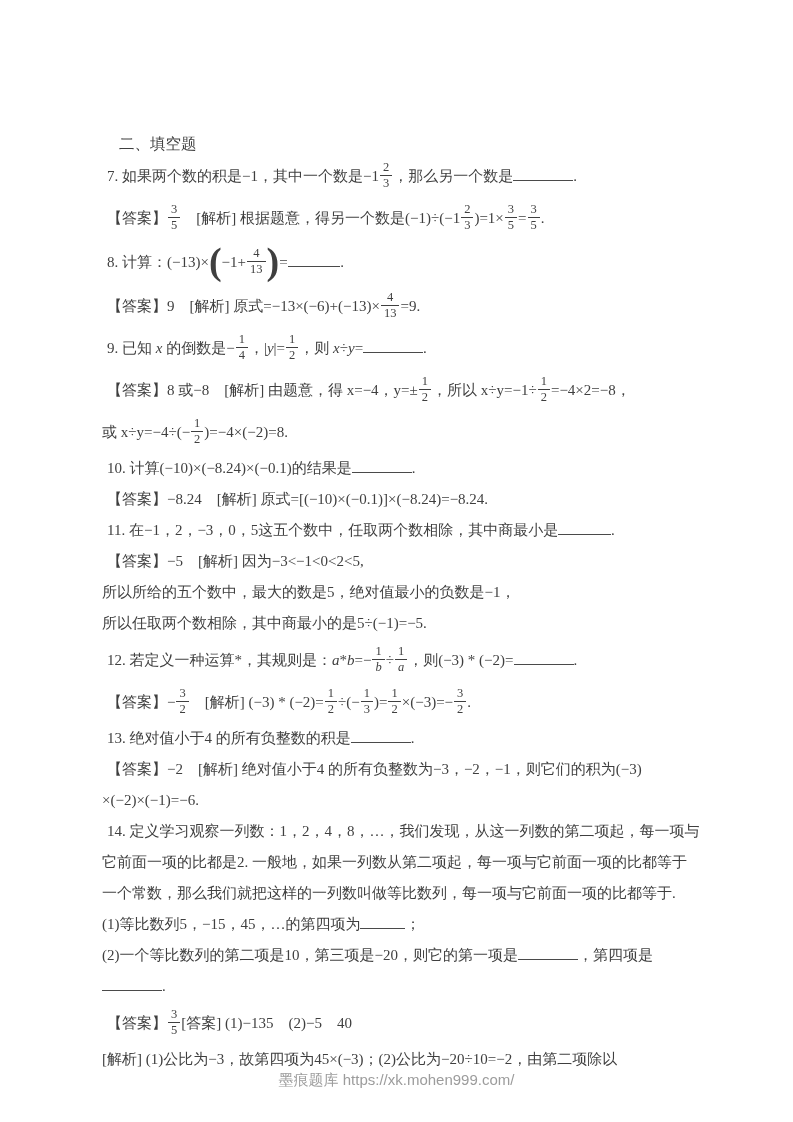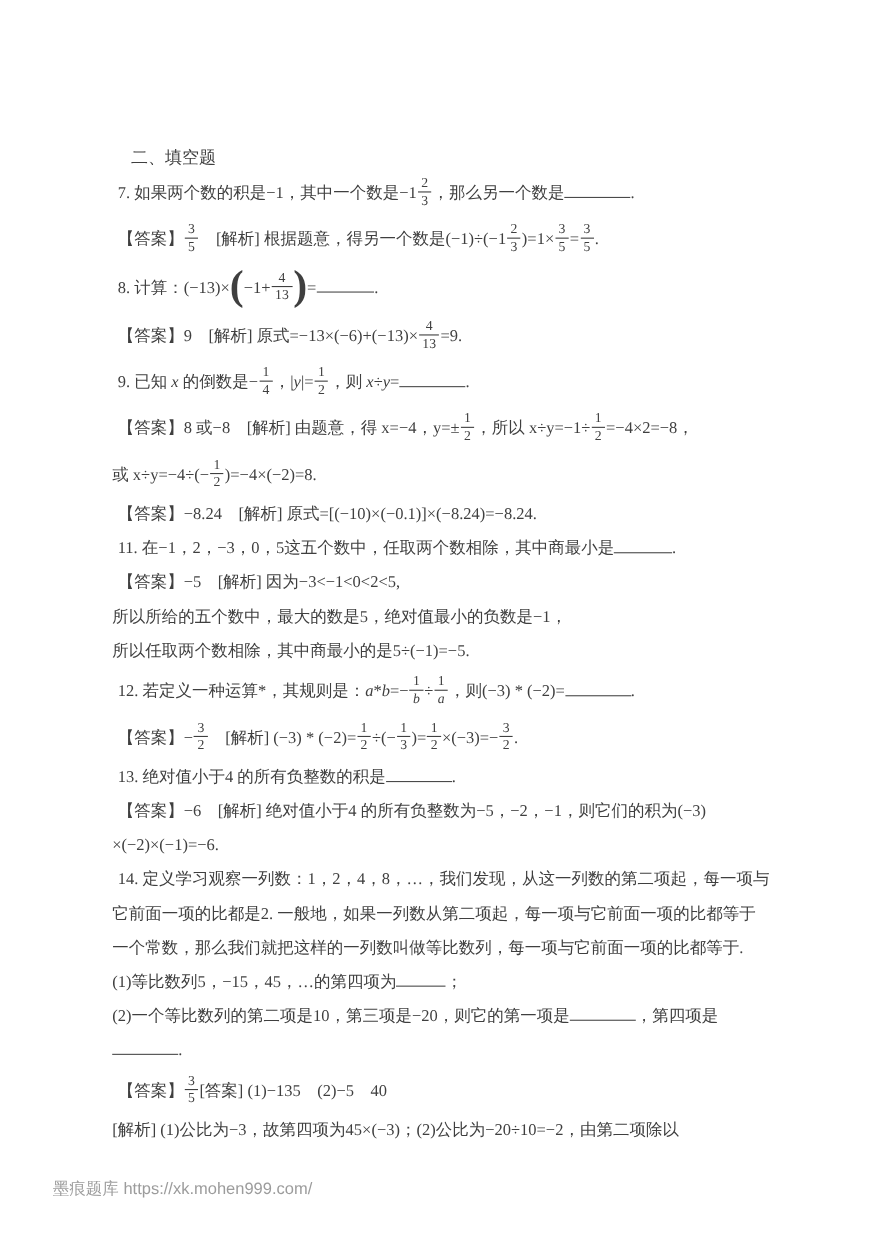--- a/index.html
+++ b/index.html
@@ -16,47 +16,47 @@
   .ind-s{text-indent:5px;}
   .ind-t{text-indent:17px;}
   .frac{display:inline-block;vertical-align:middle;text-align:center;margin:0 1px;position:relative;top:-2px;text-indent:0;}
   .frac .num,.frac .den{display:block;font-size:12.5px;line-height:15px;padding:0 3px;}
   .frac .den{border-top:1px solid currentColor;}
   .it{font-style:italic;}
   i{font-style:italic;}
   .blank{display:inline-block;border-bottom:1px solid #4a4a4a;height:15px;vertical-align:baseline;text-indent:0;}
   .bigp{font-size:38px;font-weight:bold;vertical-align:middle;line-height:0;position:relative;top:-3px;display:inline-block;text-indent:0;}
   .footer{
-    position:absolute;left:0;right:0;bottom:32px;text-align:left;
+    position:absolute;left:0;right:0;bottom:32px;text-align:center;
     font-size:15px;color:#9c9c9c;
     font-family:"Liberation Sans","DejaVu Sans",sans-serif;
-    padding-left:48px;
   }
 </style>
 </head>
 <body>
 
 <div class="doc-content">
     <div class="line section-title ind-t"><span>二、填空题</span></div>
     <div class="line tall ind-s"><span>7. 如果两个数的积是−1，其中一个数是−1</span><span class="frac"><span class="num">2</span><span class="den">3</span></span><span>，那么另一个数是</span><span class="blank" style="width: 60px;"></span><span>.</span></div>
     <div class="line tall ind-s"><span>【答案】</span><span class="frac"><span class="num">3</span><span class="den">5</span></span><span>　[解析] 根据题意，得另一个数是(−1)÷(−1</span><span class="frac"><span class="num">2</span><span class="den">3</span></span><span>)=1×</span><span class="frac"><span class="num">3</span><span class="den">5</span></span><span>=</span><span class="frac"><span class="num">3</span><span class="den">5</span></span><span>.</span></div>
     <div class="line xtall ind-s"><span>8. 计算：(−13)×</span><span class="bigp">(</span><span>−1+</span><span class="frac"><span class="num">4</span><span class="den">13</span></span><span class="bigp">)</span><span>=</span><span class="blank" style="width: 52.5px;"></span><span>.</span></div>
     <div class="line tall ind-s"><span>【答案】9　[解析] 原式=−13×(−6)+(−13)×</span><span class="frac"><span class="num">4</span><span class="den">13</span></span><span>=9.</span></div>
     <div class="line tall ind-s"><span>9. 已知 </span><i>x</i><span> 的倒数是−</span><span class="frac"><span class="num">1</span><span class="den">4</span></span><span>，|</span><i>y</i><span>|=</span><span class="frac"><span class="num">1</span><span class="den">2</span></span><span>，则 </span><i>x</i><span>÷</span><i>y</i><span>=</span><span class="blank" style="width: 60px;"></span><span>.</span></div>
     <div class="line tall ind-s"><span>【答案】8 或−8　[解析] 由题意，得 x=−4，y=±</span><span class="frac"><span class="num">1</span><span class="den">2</span></span><span>，所以 x÷y=−1÷</span><span class="frac"><span class="num">1</span><span class="den">2</span></span><span>=−4×2=−8，</span></div>
     <div class="line tall"><span>或 x÷y=−4÷(−</span><span class="frac"><span class="num">1</span><span class="den">2</span></span><span>)=−4×(−2)=8.</span></div>
+    <div class="line ind-s"><span>10. 计算(−10)×(−8.24)×(−0.1)的结果是</span><span class="blank" style="width: 60px;"></span><span>.</span></div>
     <div class="line ind-s"><span>【答案】−8.24　[解析] 原式=[(−10)×(−0.1)]×(−8.24)=−8.24.</span></div>
     <div class="line ind-s"><span>11. 在−1，2，−3，0，5这五个数中，任取两个数相除，其中商最小是</span><span class="blank" style="width: 52.5px;"></span><span>.</span></div>
     <div class="line ind-s"><span>【答案】−5　[解析] 因为−3&lt;−1&lt;0&lt;2&lt;5,</span></div>
     <div class="line"><span>所以所给的五个数中，最大的数是5，绝对值最小的负数是−1，</span></div>
     <div class="line"><span>所以任取两个数相除，其中商最小的是5÷(−1)=−5.</span></div>
     <div class="line tall ind-s"><span>12. 若定义一种运算*，其规则是：</span><i>a</i><span>*</span><i>b</i><span>=−</span><span class="frac"><span class="num">1</span><span class="den it">b</span></span><span>÷</span><span class="frac"><span class="num">1</span><span class="den it">a</span></span><span>，则(−3) * (−2)=</span><span class="blank" style="width: 60px;"></span><span>.</span></div>
     <div class="line tall ind-s"><span>【答案】−</span><span class="frac"><span class="num">3</span><span class="den">2</span></span><span>　[解析] (−3) * (−2)=</span><span class="frac"><span class="num">1</span><span class="den">2</span></span><span>÷(−</span><span class="frac"><span class="num">1</span><span class="den">3</span></span><span>)=</span><span class="frac"><span class="num">1</span><span class="den">2</span></span><span>×(−3)=−</span><span class="frac"><span class="num">3</span><span class="den">2</span></span><span>.</span></div>
     <div class="line ind-s"><span>13. 绝对值小于4 的所有负整数的积是</span><span class="blank" style="width: 60px;"></span><span>.</span></div>
-    <div class="line ind-s"><span>【答案】−6　[解析] 绝对值小于4 的所有负整数为−5，−2，−1，则它们的积为(−3)</span></div>
+    <div class="line ind-s"><span>【答案】−2　[解析] 绝对值小于4 的所有负整数为−3，−2，−1，则它们的积为(−3)</span></div>
     <div class="line"><span>×(−2)×(−1)=−6.</span></div>
     <div class="line ind-s"><span>14. 定义学习观察一列数：1，2，4，8，…，我们发现，从这一列数的第二项起，每一项与</span></div>
     <div class="line"><span>它前面一项的比都是2. 一般地，如果一列数从第二项起，每一项与它前面一项的比都等于</span></div>
     <div class="line"><span>一个常数，那么我们就把这样的一列数叫做等比数列，每一项与它前面一项的比都等于.</span></div>
     <div class="line"><span>(1)等比数列5，−15，45，…的第四项为</span><span class="blank" style="width: 45px;"></span><span>；</span></div>
     <div class="line"><span>(2)一个等比数列的第二项是10，第三项是−20，则它的第一项是</span><span class="blank" style="width: 60px;"></span><span>，第四项是</span></div>
     <div class="line"><span class="blank" style="width: 60px;"></span><span>.</span></div>
     <div class="line tall ind-s"><span>【答案】</span><span class="frac"><span class="num">3</span><span class="den">5</span></span><span>[答案]  (1)−135　(2)−5　40</span></div>
     <div class="line"><span>[解析] (1)公比为−3，故第四项为45×(−3)；(2)公比为−20÷10=−2，由第二项除以</span></div>
   </div>

